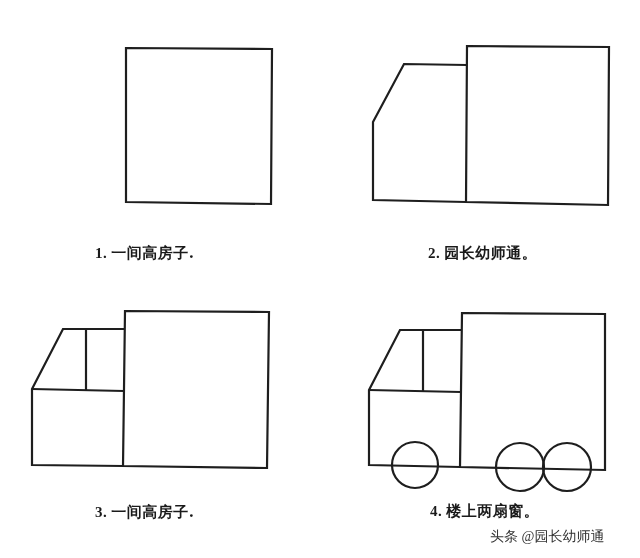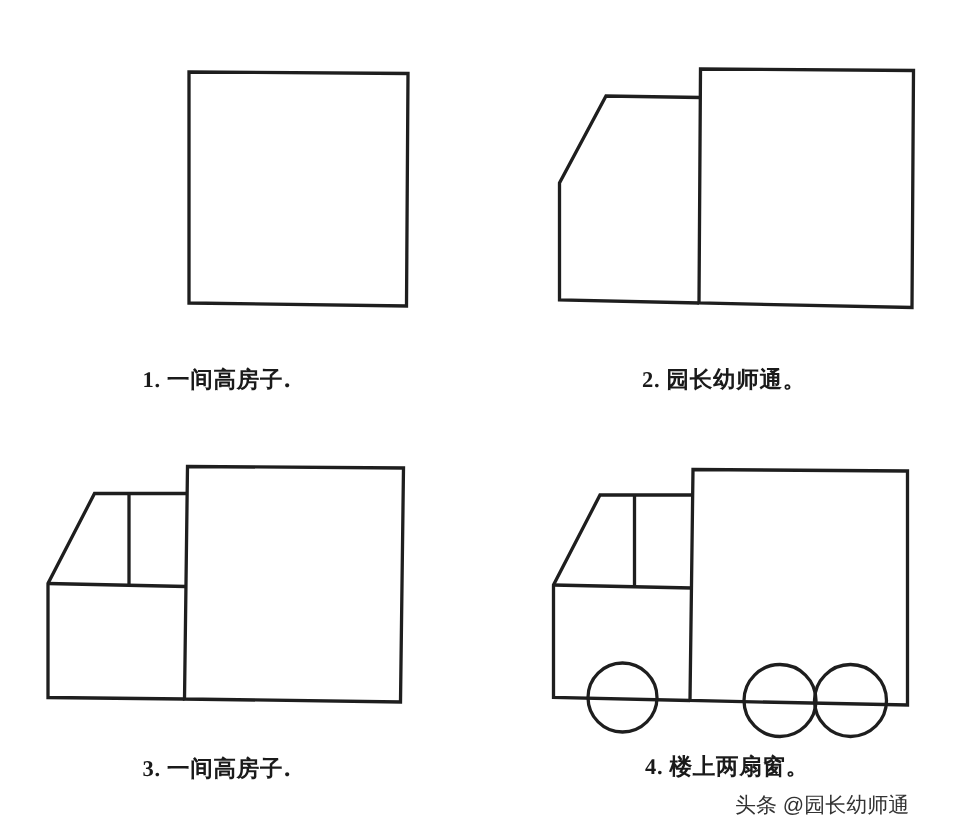--- a/index.html
+++ b/index.html
@@ -2,21 +2,21 @@
 <html><head>
 <meta charset="utf-8">
 <style>
   html, body { margin: 0; padding: 0; background: #ffffff; }
   body { width: 640px; height: 558px; position: relative; overflow: hidden;
          font-family: "DejaVu Serif", "Liberation Serif", serif; color: #1a1a1a; }
   .canvas { position: absolute; left: 0; top: 0; width: 640px; height: 558px; }
   .caption { position: absolute; font-size: 15px; font-weight: bold; white-space: nowrap; letter-spacing: 0.5px; }
   .caption .num { font-family: "Liberation Serif", serif; margin-right: 4px; }
   .watermark { position: absolute; left: 490px; top: 528px; font-size: 14px; color: #333333;
-               font-family: Liberation Sans, sans-serif; white-space: nowrap; }
+               font-family: Liberation Serif, serif; white-space: nowrap; }
 </style>
 </head>
 <body>
 
 <svg class="canvas" viewBox="0 0 640 558" width="640" height="558" xmlns="http://www.w3.org/2000/svg">
   <g fill="none" stroke="#1e1e1e" stroke-width="2.2" stroke-linejoin="miter">
 
     <g>
       <polygon points="126,48 272,49 271,204 126,202"></polygon>
     </g>

